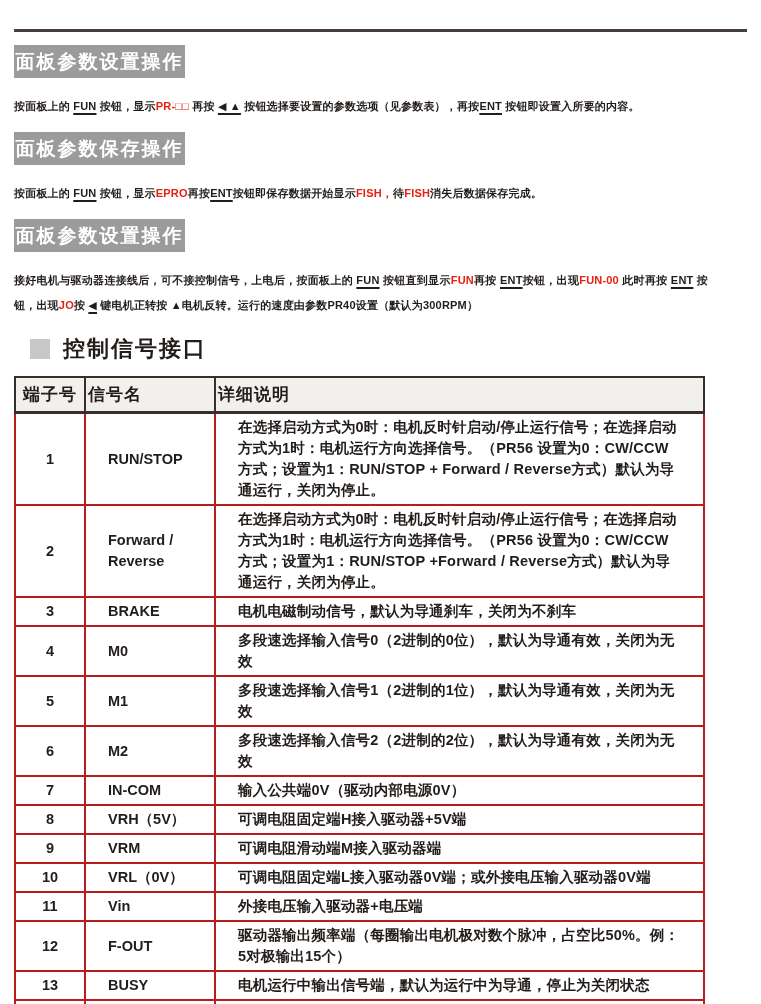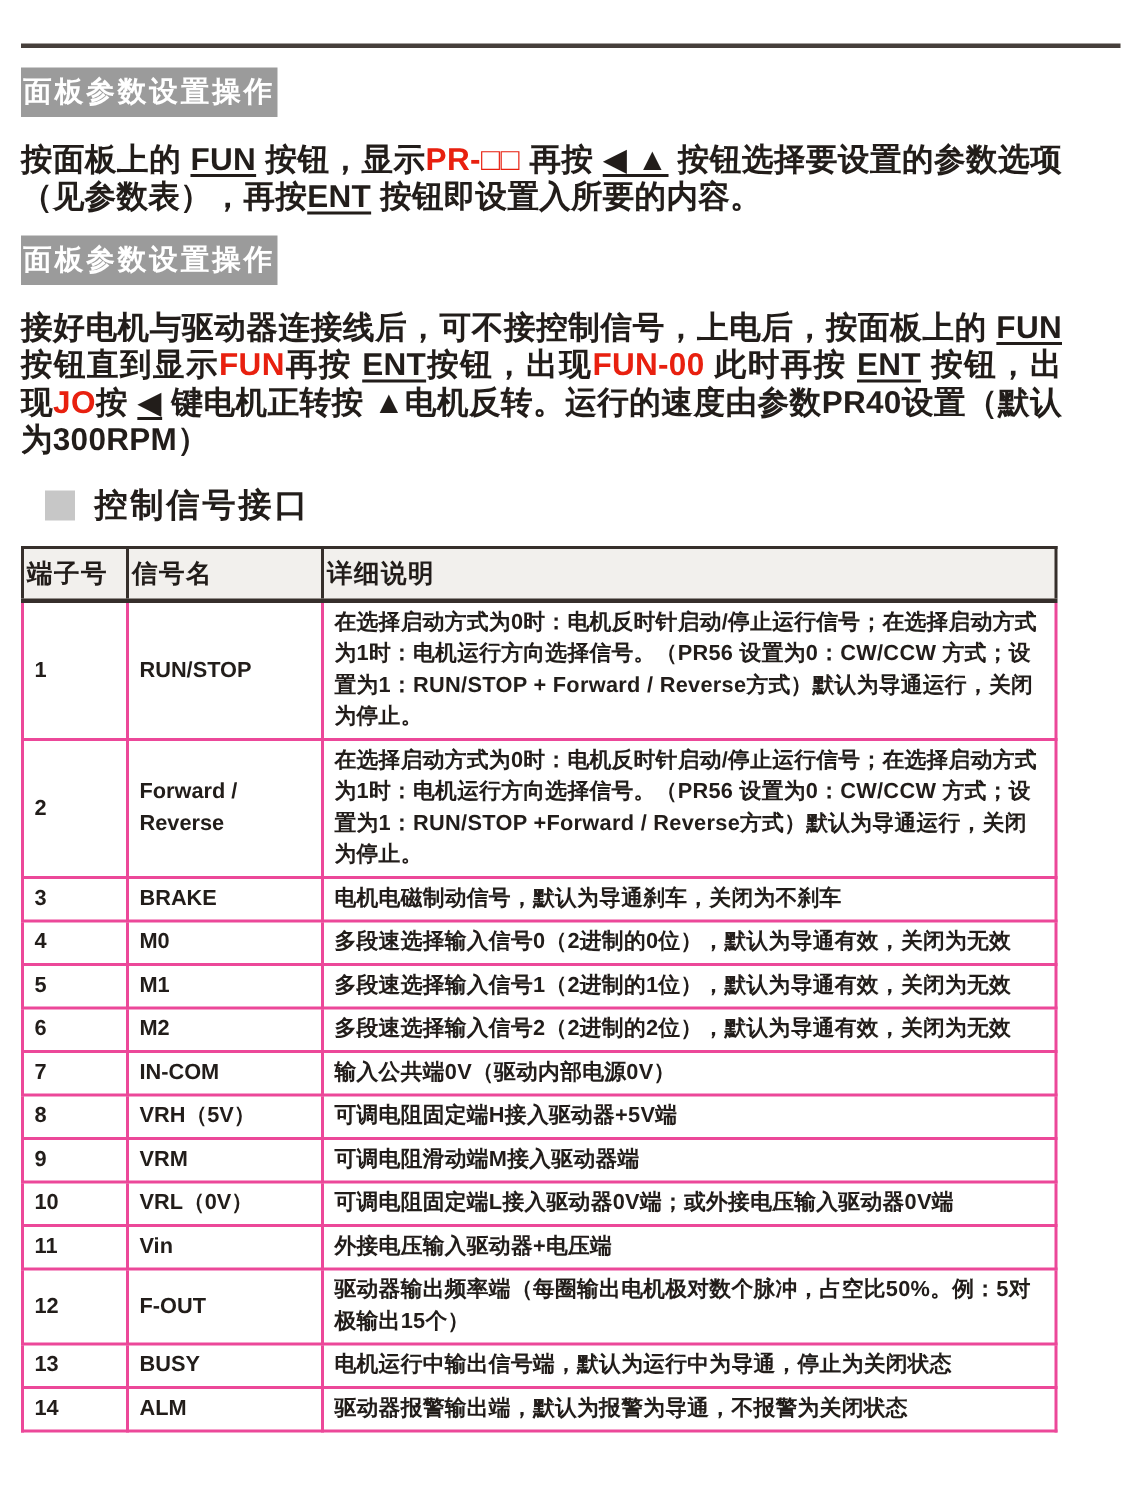--- a/index.html
+++ b/index.html
@@ -11,62 +11,66 @@
   }
   .page{padding:0 14px;}
   .top-rule{height:3px;background:#463f3b;margin-top:29px;}
   .badge{
     display:block;width:171px;height:33px;line-height:33px;
     background:#9b9b9b;color:#ffffff;text-align:center;
     font-size:19px;font-weight:700;letter-spacing:2px;
     margin:13px 0 16px 0;
   }
   .para{
-    font-size:21px;line-height:25px;margin:0 16px 6px 0;
+    font-size:11px;line-height:25px;margin:0 16px 6px 0;
     text-align:justify;letter-spacing:0.2px;width:694px;
   }
   .seg-red{color:#e8200f;}
   .seg-u{text-decoration:underline;text-underline-offset:3px;text-decoration-thickness:1.5px;}
   .section-heading{
     display:flex;align-items:center;gap:13px;
     margin:16px 0 12px 16px;
   }
   .section-square{width:20px;height:20px;background:#c7c7c7;}
   .section-title{font-size:22px;font-weight:700;letter-spacing:2px;}
   table.signal-table{
     border-collapse:collapse;width:691px;table-layout:fixed;
     border:2px solid #362f2b;
   }
   table.signal-table th{
     background:#f2f0ed;font-size:17px;font-weight:700;
     padding:5px 2px;letter-spacing:1px;
     border:2px solid #362f2b;border-bottom:3px solid #362f2b;
   }
   table.signal-table td{
-    border:2px solid #ec4899;
+    border:2px solid #b91c1c;
     font-size:14.5px;font-weight:700;line-height:21px;
-    padding:3px 7px;
+    padding:3px 22px;
   }
-  .col-no{width:64px;text-align:left;}
+  .col-no{width:64px;text-align:center;}
   .col-signal{width:124px;text-align:left;font-size:14.5px;letter-spacing:0;}
   .col-desc{text-align:left;margin-left:13px;}
   td.col-desc{padding:3px 10px 3px 12px;letter-spacing:0.2px;}
 </style>
 </head>
 <body>
 
 <div class="page">
 
   <div class="top-rule"></div>
 
   <div>
     <div class="badge">面板参数设置操作</div>
     <p class="para"><span>按面板上的 </span><span class="seg-u">FUN</span><span> 按钮，显示</span><span class="seg-red">PR-□□</span><span> 再按 </span><span class="seg-u">◀ ▲</span><span> 按钮选择要设置的参数选项（见参数表），再按</span><span class="seg-u">ENT</span><span> 按钮即设置入所要的内容。</span></p>
   </div>
 
+  <div>
+    <div class="badge">面板参数保存操作</div>
+    <p class="para"><span>按面板上的 </span><span class="seg-u">FUN</span><span> 按钮，显示</span><span class="seg-red">EPRO</span><span>再按</span><span class="seg-u">ENT</span><span>按钮即保存数据开始显示</span><span class="seg-red">FISH，</span><span>待</span><span class="seg-red">FISH</span><span>消失后数据保存完成。</span></p>
+  </div>
 
   <div>
     <div class="badge">面板参数设置操作</div>
     <p class="para"><span>接好电机与驱动器连接线后，可不接控制信号，上电后，按面板上的 </span><span class="seg-u">FUN</span><span> 按钮直到显示</span><span class="seg-red">FUN</span><span>再按 </span><span class="seg-u">ENT</span><span>按钮，出现</span><span class="seg-red">FUN-00</span><span> 此时再按 </span><span class="seg-u">ENT</span><span> 按钮，出现</span><span class="seg-red">JO</span><span>按 </span><span class="seg-u">◀</span><span> 键电机正转按 ▲电机反转。运行的速度由参数PR40设置（默认为300RPM）</span></p>
   </div>
 
   <div class="section-heading">
     <span class="section-square"></span>
     <span class="section-title">控制信号接口</span>
   </div>

